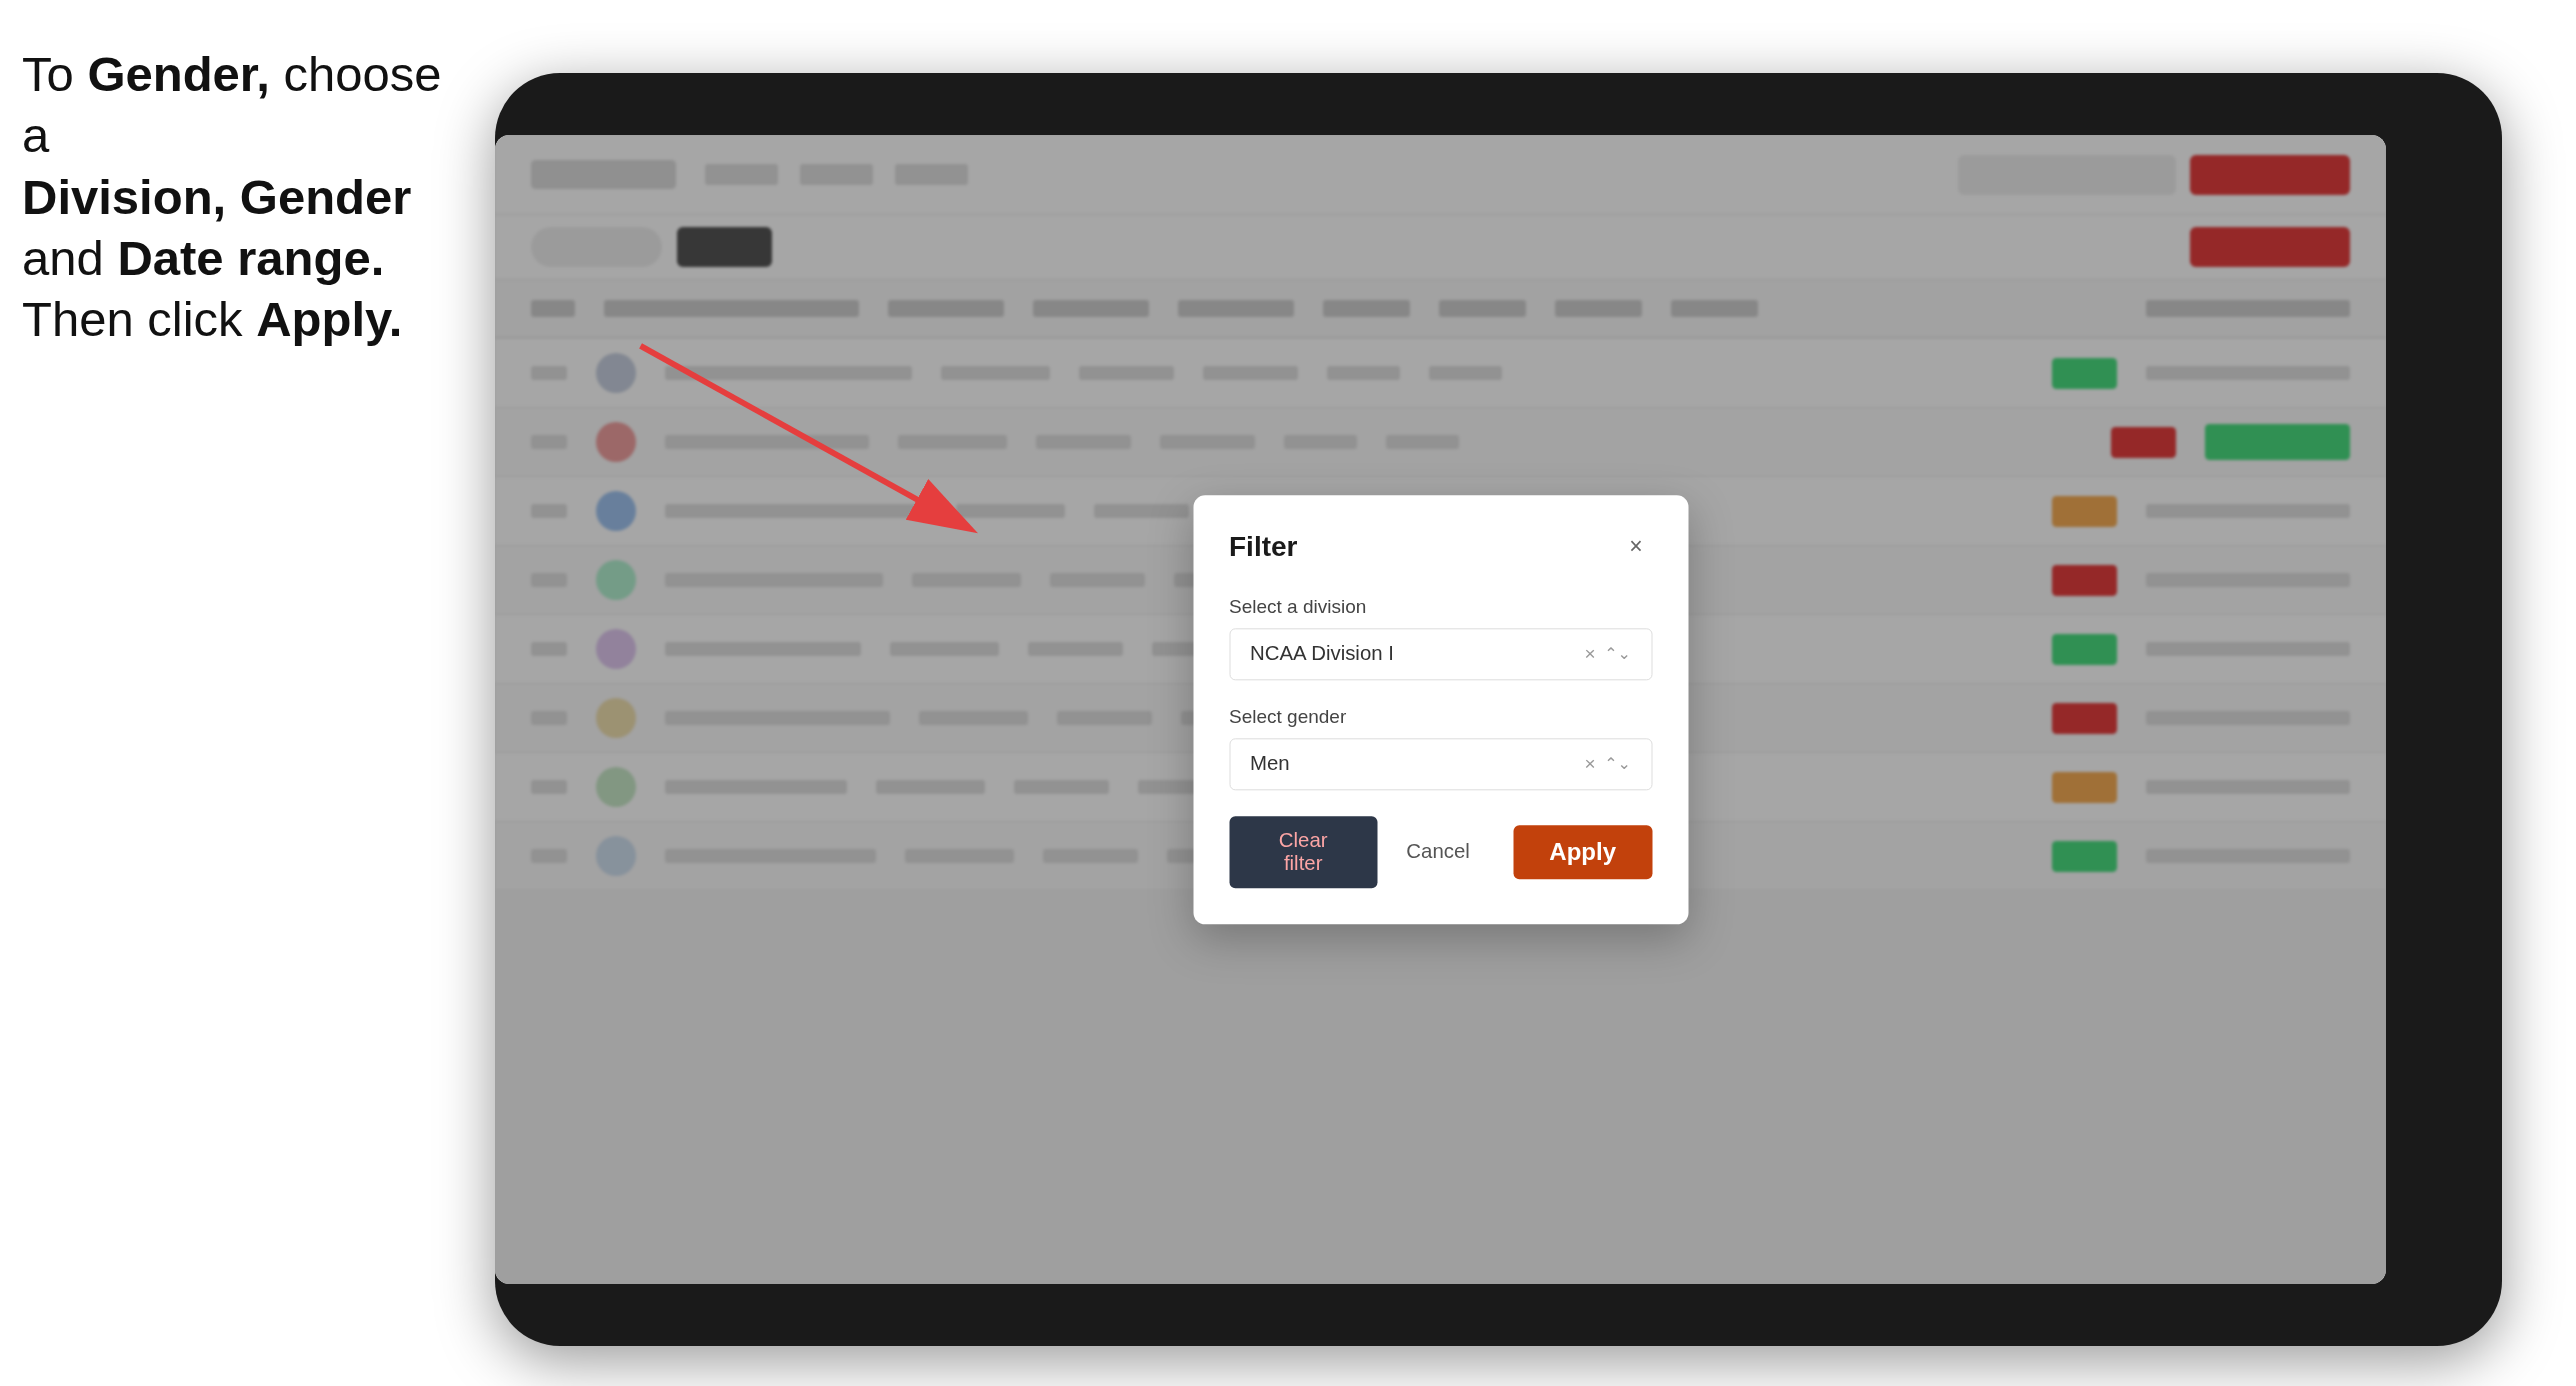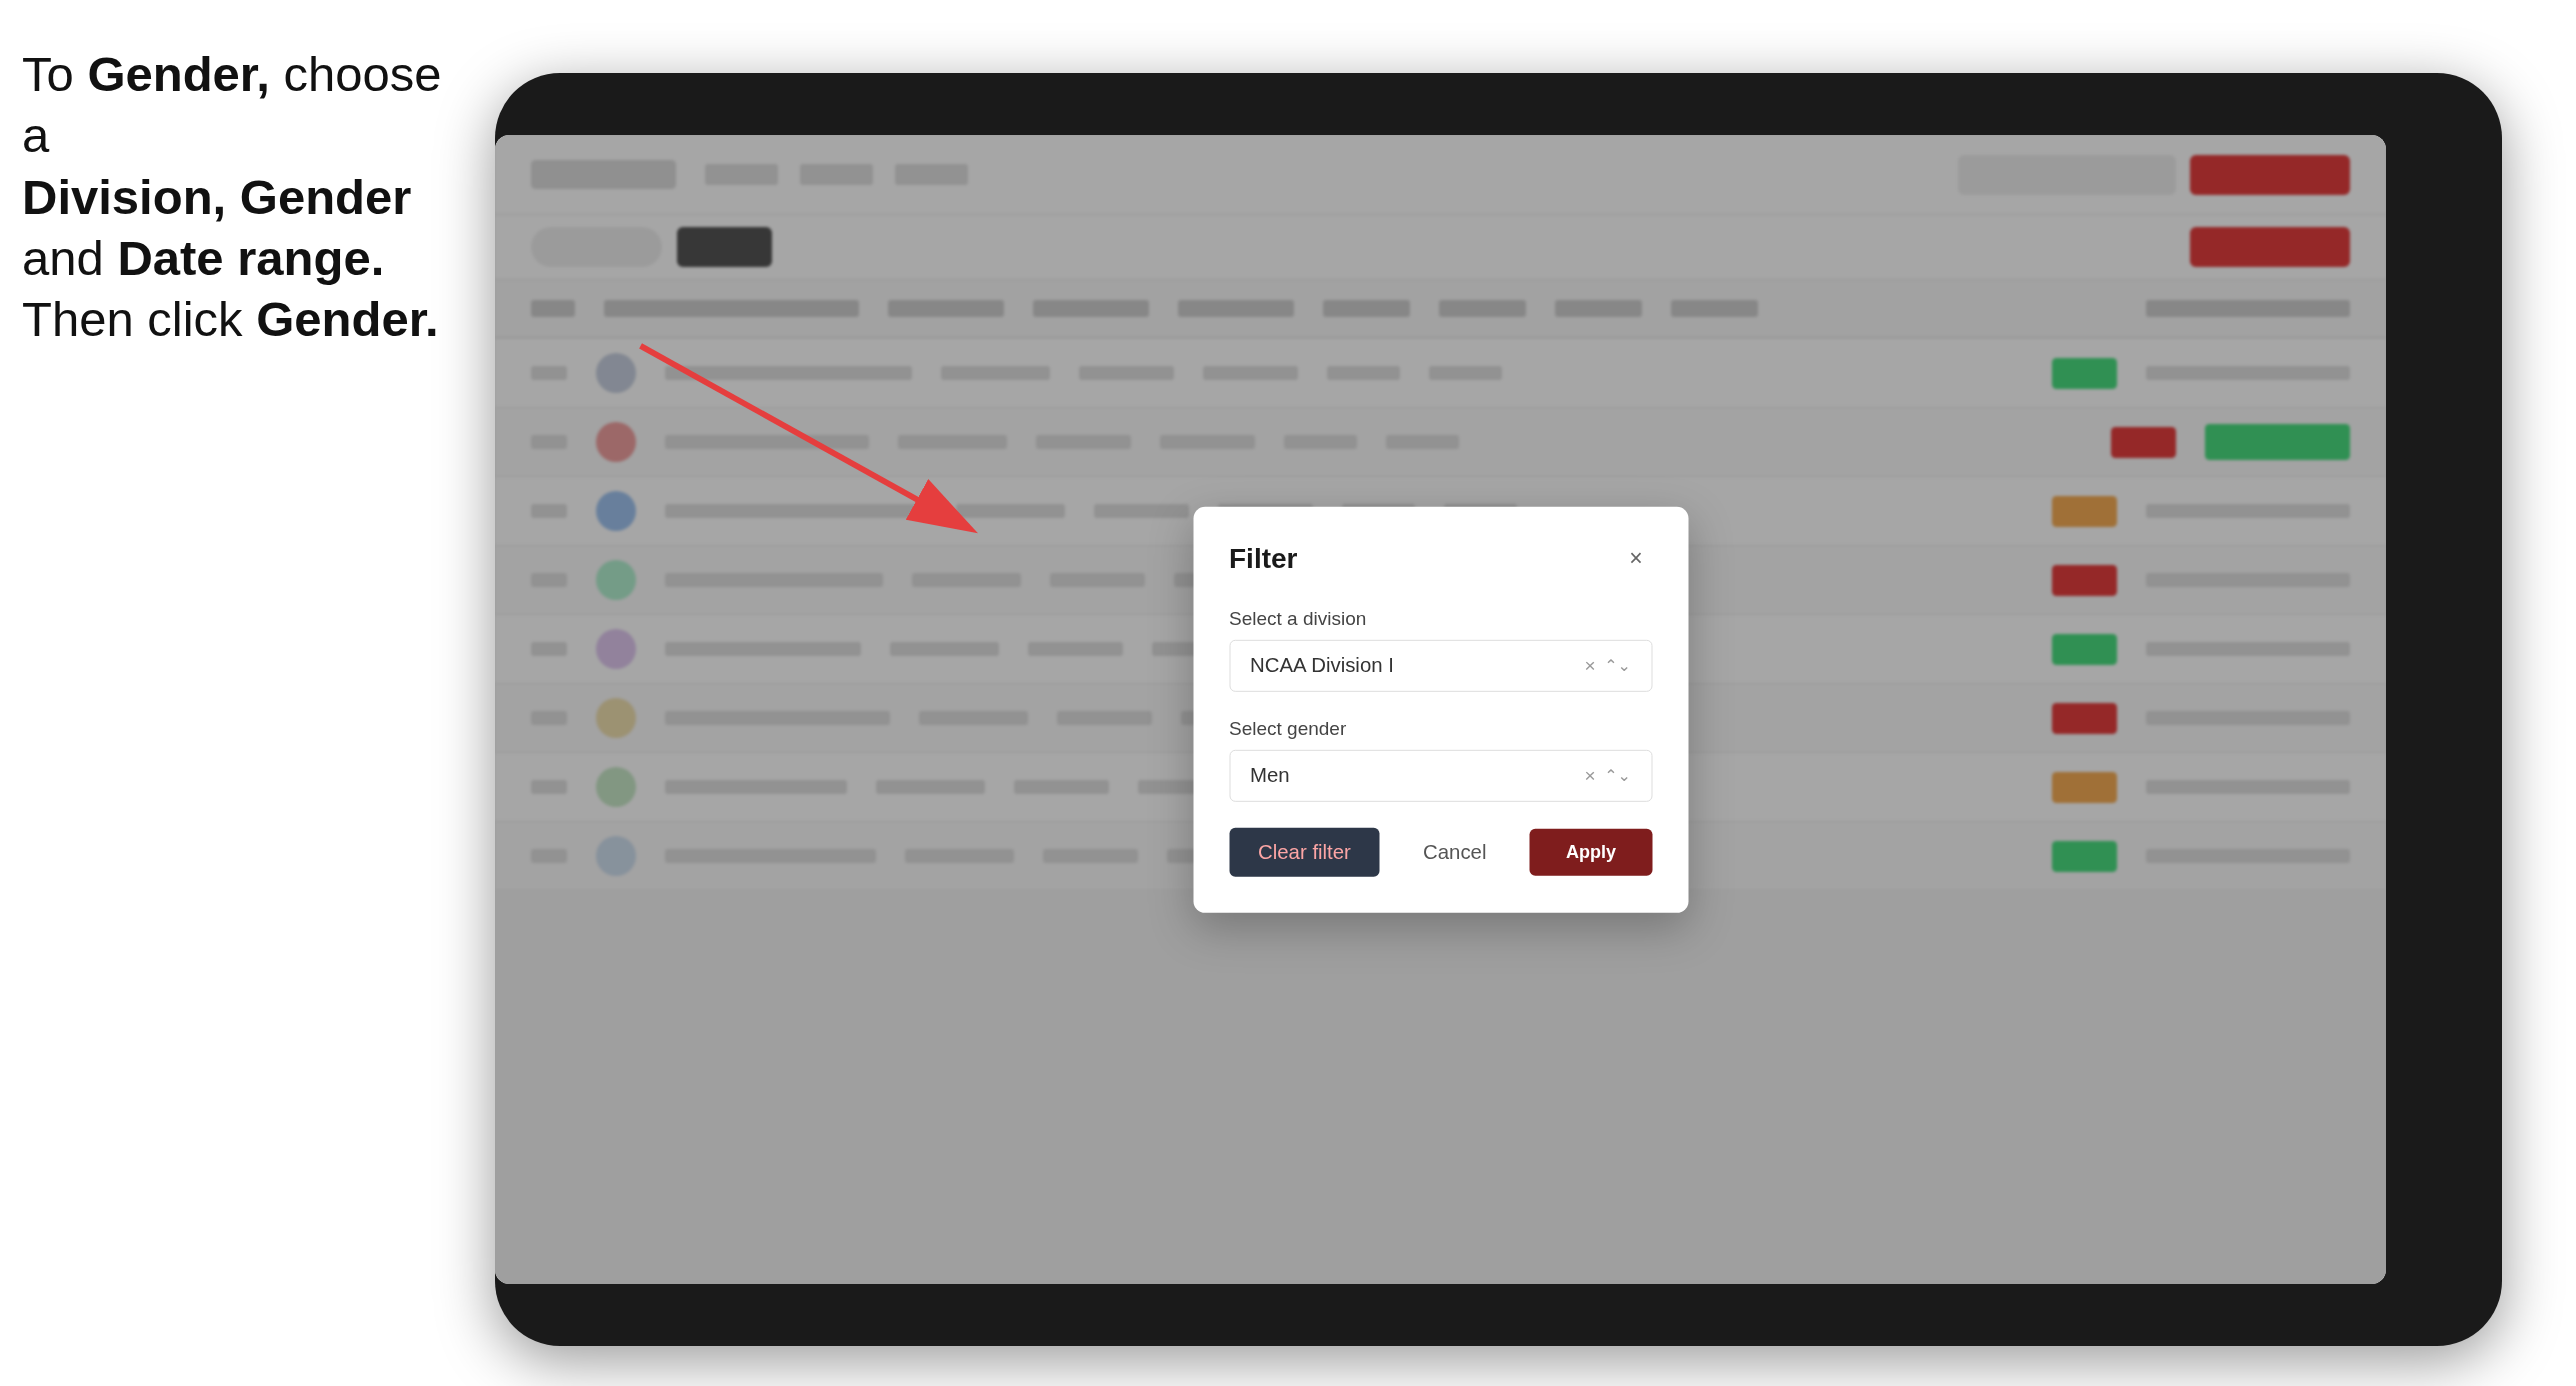--- a/index.html
+++ b/index.html
@@ -334,42 +334,42 @@
     .btn-cancel {
       padding: 13px 29px;
       background: transparent;
       color: #555;
       border: none;
       font-size: 20.4px;
       cursor: pointer;
     }
     .btn-apply {
       padding: 13px 36px;
-      background: #7f1d1d;
+      background: #c2410c;
       color: #ffffff;
       border: none;
       border-radius: 5.8px;
-      font-size: 18px;
+      font-size: 24px;
       font-weight: 600;
       cursor: pointer;
     }
     .footer-right {
       display: flex;
       align-items: center;
       gap: 14.5px;
     }
   </style>
 </head>
 <body>
 
 <div class="instruction-text">
   <span>To <span class="bold">Gender,</span> choose a</span><br>
   <span class="bold">Division, Gender</span><br>
   <span>and <span class="bold">Date range.</span></span><br>
-  <span>Then click <span class="bold">Gender.</span></span>
+  <span>Then click <span class="bold">Apply.</span></span>
 </div>
 
 <div class="tablet-frame">
   <div class="tablet-screen">
 
     <div class="app-bg">
 
       <div class="app-header">
         <div class="app-header-logo"></div>
         <div class="app-header-nav">

